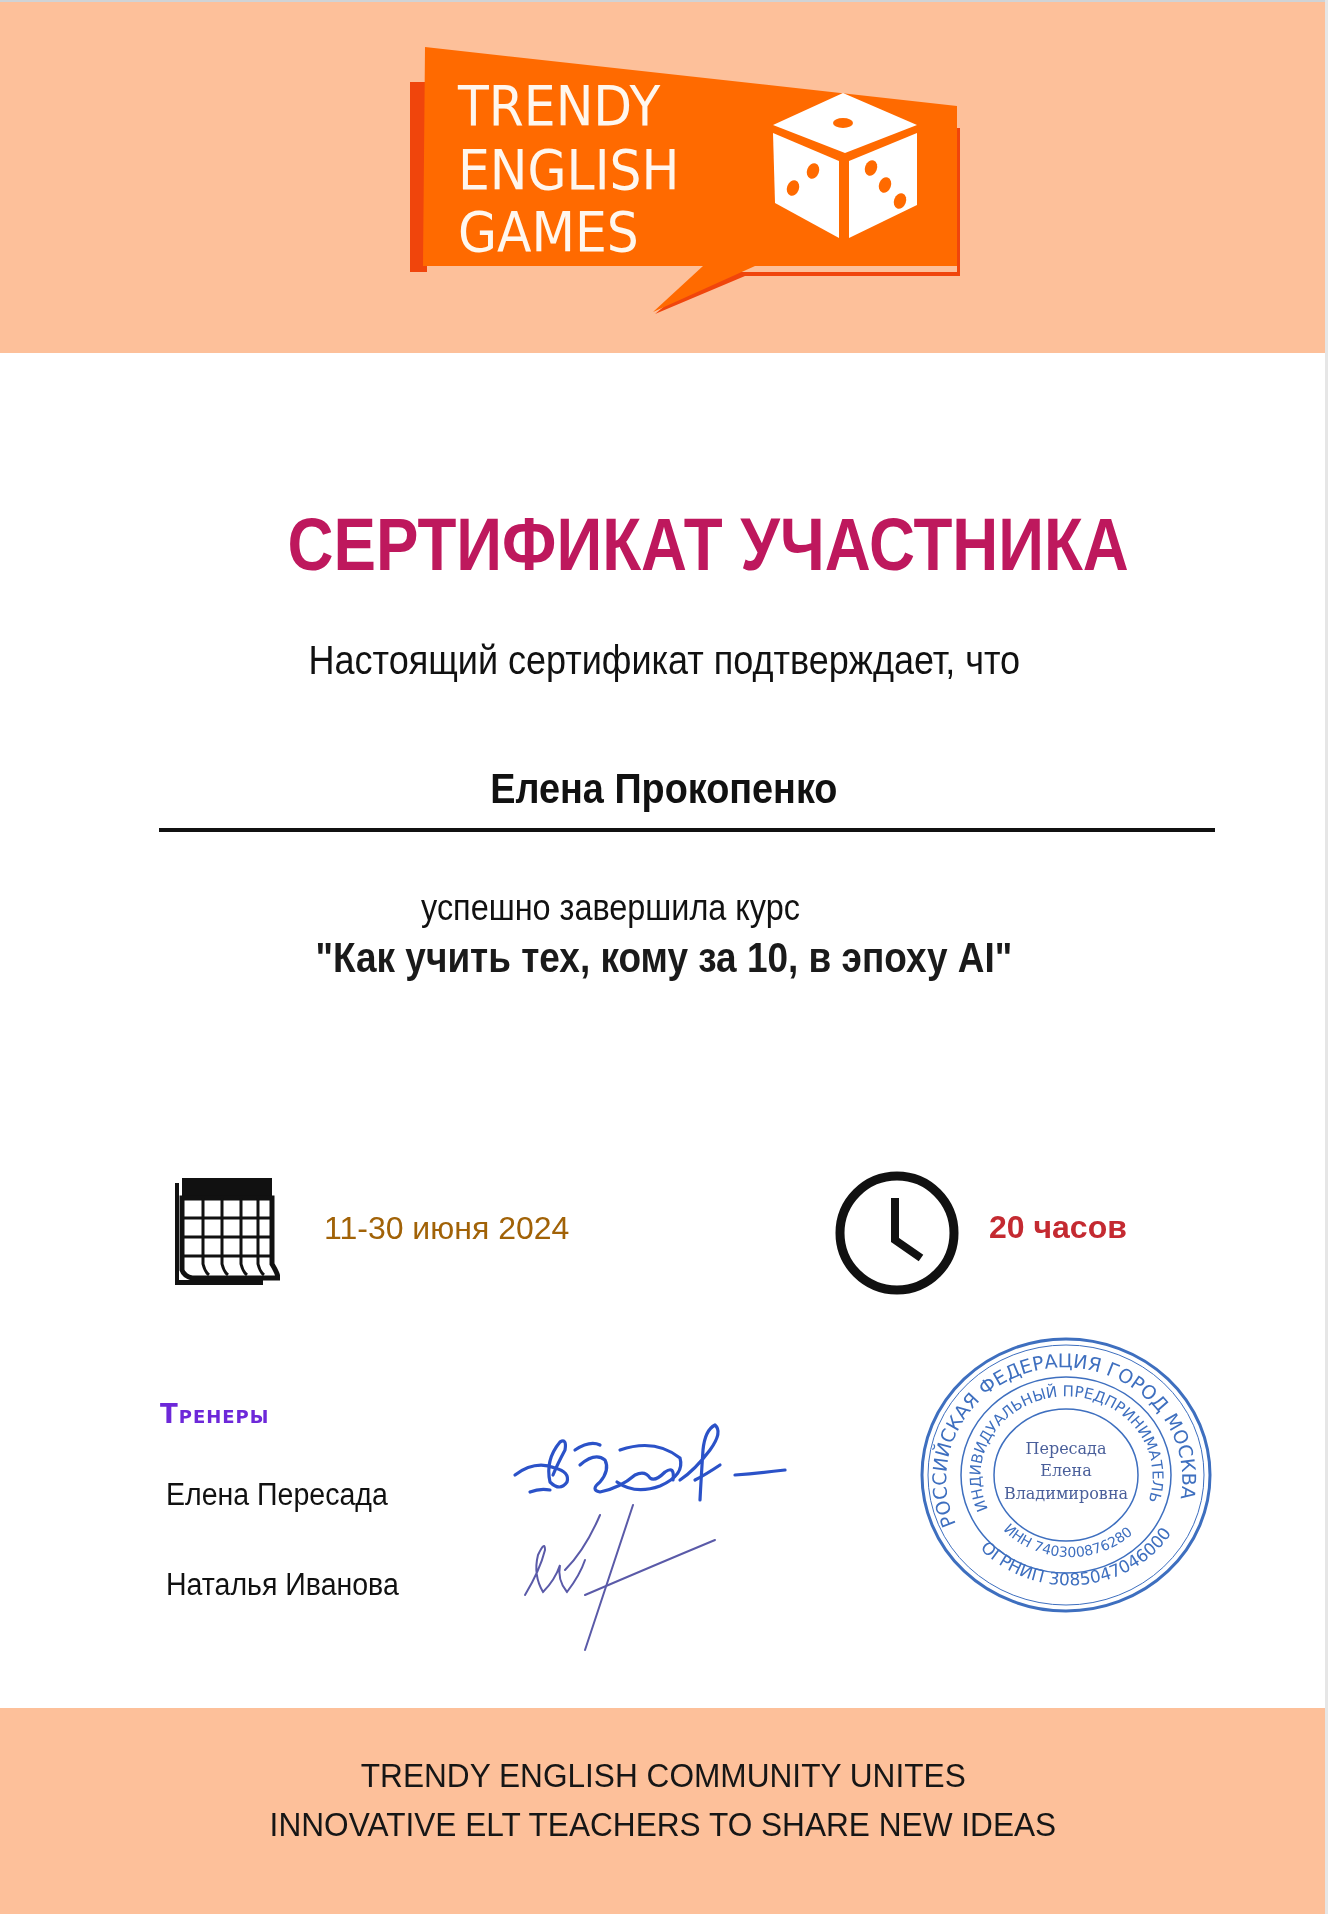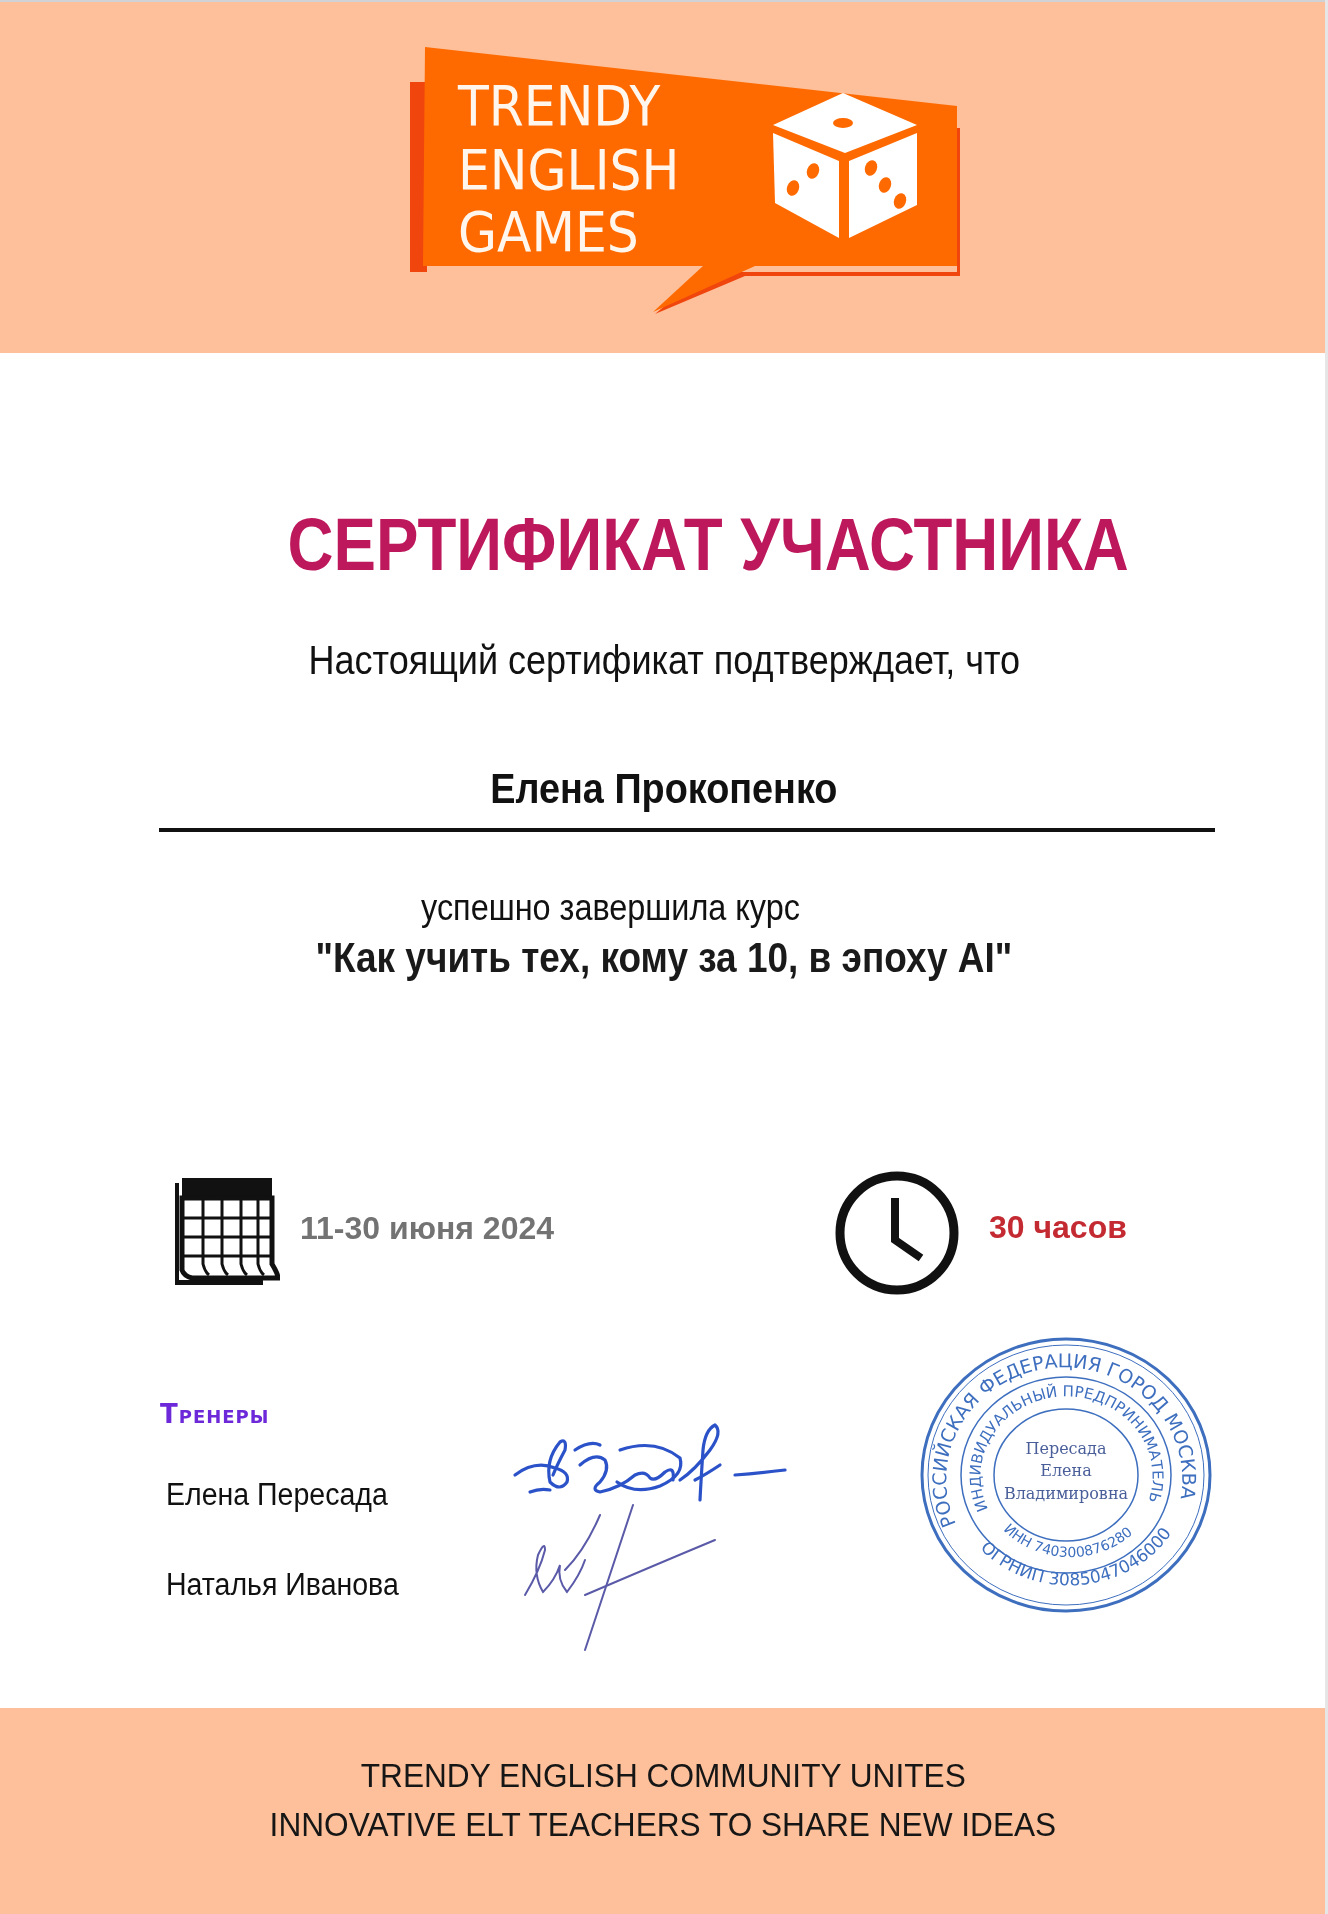--- a/index.html
+++ b/index.html
@@ -19,21 +19,21 @@
   .subtitle span { display: inline-block; transform: scaleX(0.9); }
   .recipient { left: 0; width: 1328px; top: 764px; text-align: center; color: #111; font-weight: bold; font-size: 42px; line-height: 50px; }
   .recipient span { display: inline-block; transform: scaleX(0.9); }
   .name-line { left: 159px; top: 828px; width: 1056px; height: 4px; background: #111; }
   .completed { left: 0; width: 1220px; top: 886px; text-align: center; color: #111; font-size: 36px; line-height: 44px; }
   .completed span { display: inline-block; transform: scaleX(0.9); }
   .course { left: 0; width: 1328px; top: 934px; text-align: center; color: #1a1a1a; font-weight: bold; font-size: 42px; line-height: 48px; white-space: nowrap; }
   .course span { display: inline-block; transform: scaleX(0.88); }
 
   .calendar { left: 172px; top: 1178px; width: 108px; height: 112px; }
-  .date { left: 300px; top: 1208px; color: #737373; font-weight: bold; font-size: 32px; line-height: 40px; white-space: nowrap; }
+  .date { left: 324px; top: 1208px; color: #a16207; font-weight: normal; font-size: 32px; line-height: 40px; white-space: nowrap; }
   .clock { left: 833px; top: 1168px; width: 130px; height: 130px; }
   .hours { left: 989px; top: 1207px; color: #c42a31; font-weight: bold; font-size: 32px; line-height: 40px; white-space: nowrap; }
 
   .trainers-head { left: 160px; top: 1397px; color: #6d28d9; font-family: "DejaVu Sans", sans-serif; font-weight: bold; font-size: 26px; line-height: 34px; letter-spacing: 1px; font-variant: small-caps; }
   .trainer { left: 166px; color: #111; font-size: 31px; line-height: 38px; white-space: nowrap; }
   .trainer span { display:inline-block; transform: scaleX(0.92); transform-origin: left; }
   .trainer-1 { top: 1468px; margin-top: 8px; }
   .trainer-2 { top: 1526px; margin-top: 40px; }
   .signature { left: 505px; top: 1420px; width: 285px; height: 245px; }
   .stamp { left: 916px; top: 1334px; width: 300px; height: 282px; }
@@ -94,21 +94,21 @@
     <path d="M69 20 V86 Q71 94 75 97"></path>
     <path d="M86 20 V86 Q88 94 92 97"></path>
   </g>
 </svg>
 <div class="abs date">11-30 июня 2024</div>
 
 <svg class="abs clock" viewBox="0 0 130 130">
   <circle cx="64" cy="65" r="57" fill="none" stroke="#111" stroke-width="9"></circle>
   <polyline points="62,30 62,72 88,90" fill="none" stroke="#111" stroke-width="8" stroke-linejoin="miter"></polyline>
 </svg>
-<div class="abs hours">30 часов</div>
+<div class="abs hours">20 часов</div>
 
 <div class="abs trainers-head">Тренеры</div>
 <div class="abs trainer trainer-1"><span>Елена Пересада</span></div>
 <div class="abs trainer trainer-2"><span>Наталья Иванова</span></div>
 
 <svg class="abs signature" viewBox="0 0 285 245">
   <g fill="none" stroke="#2b52c8" stroke-width="3.2" stroke-linecap="round" stroke-linejoin="round">
     <path d="M10 55 Q30 40 50 48 Q65 52 62 62 Q55 72 45 62 Q40 40 55 22 Q62 18 60 30 Q52 45 48 55"></path>
     <path d="M25 72 Q35 68 45 70"></path>
     <path d="M70 30 Q85 20 95 25"></path>

